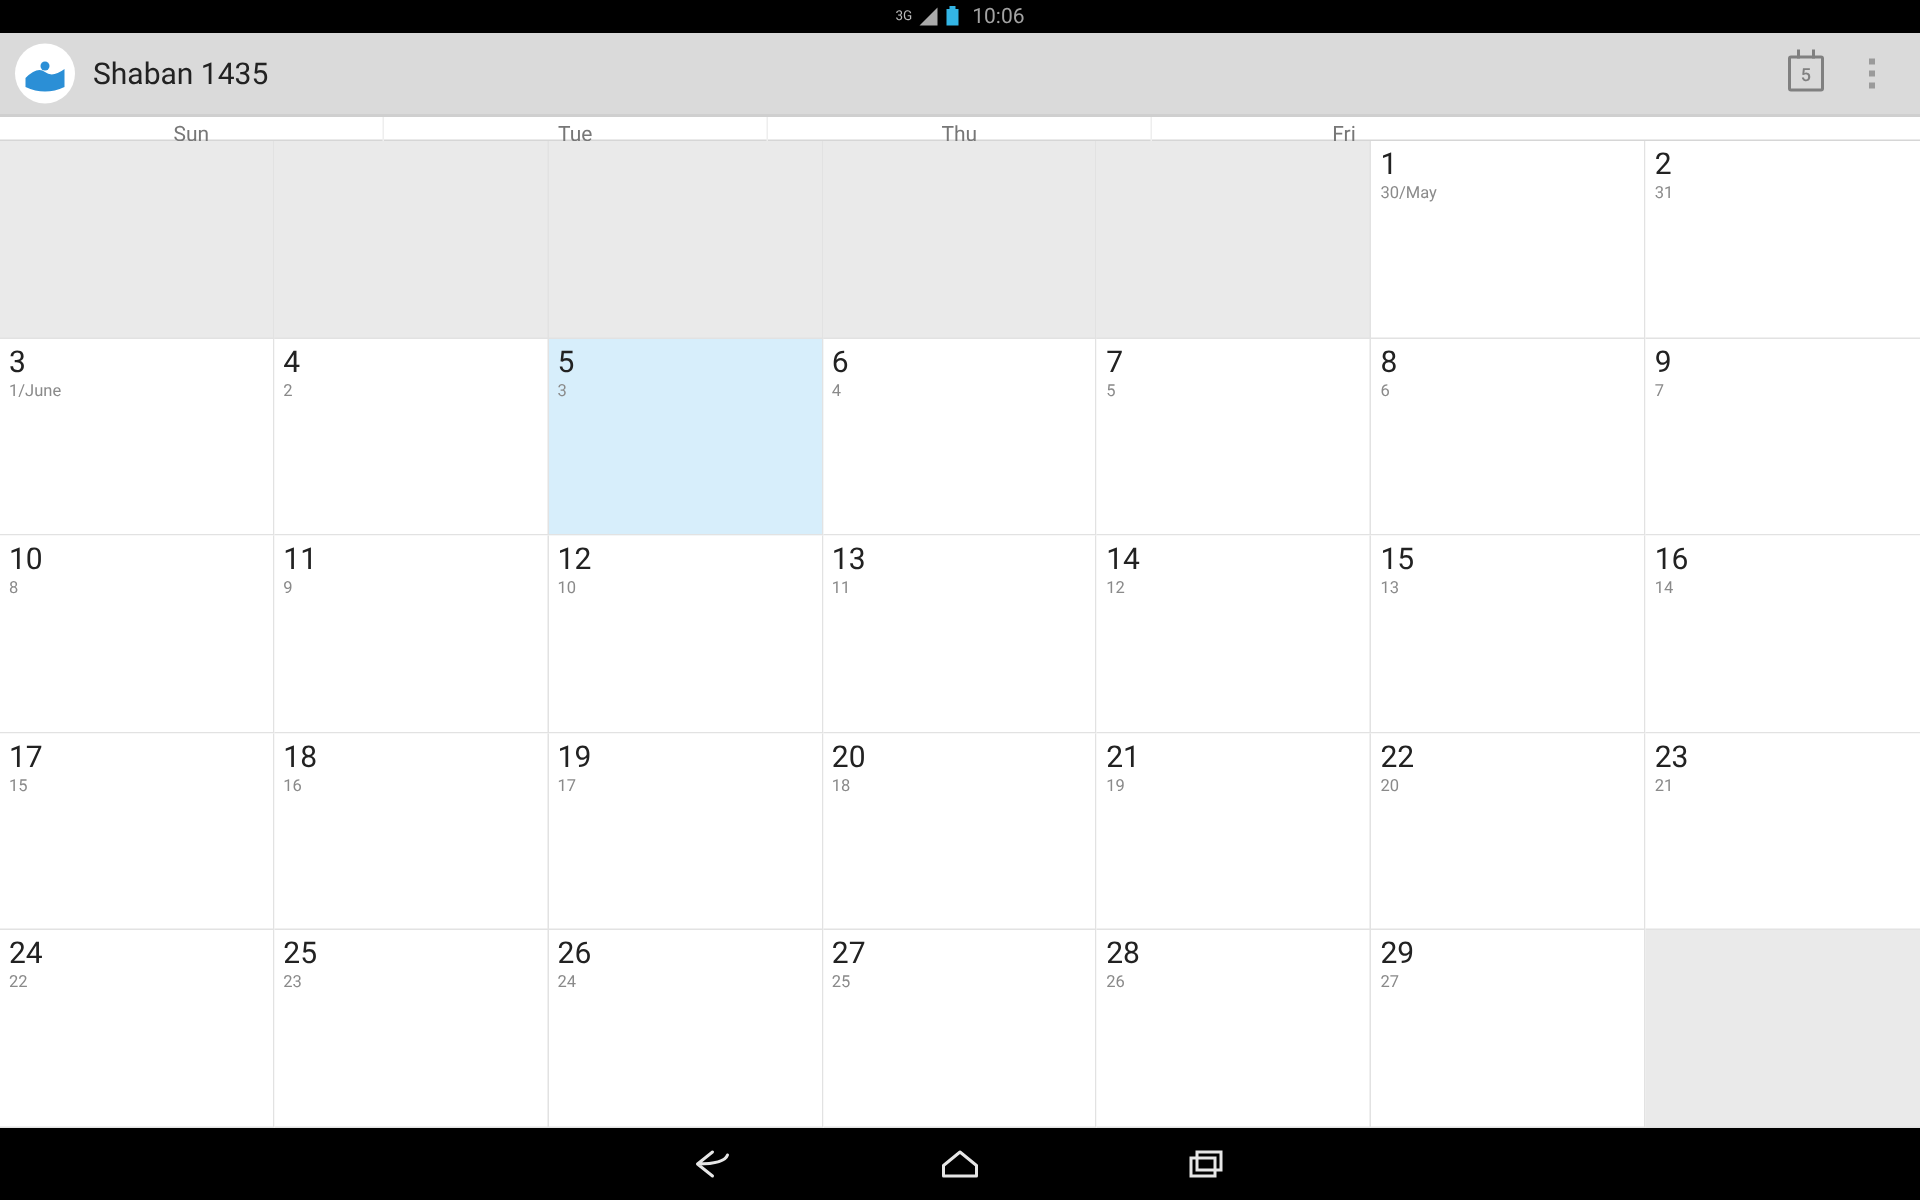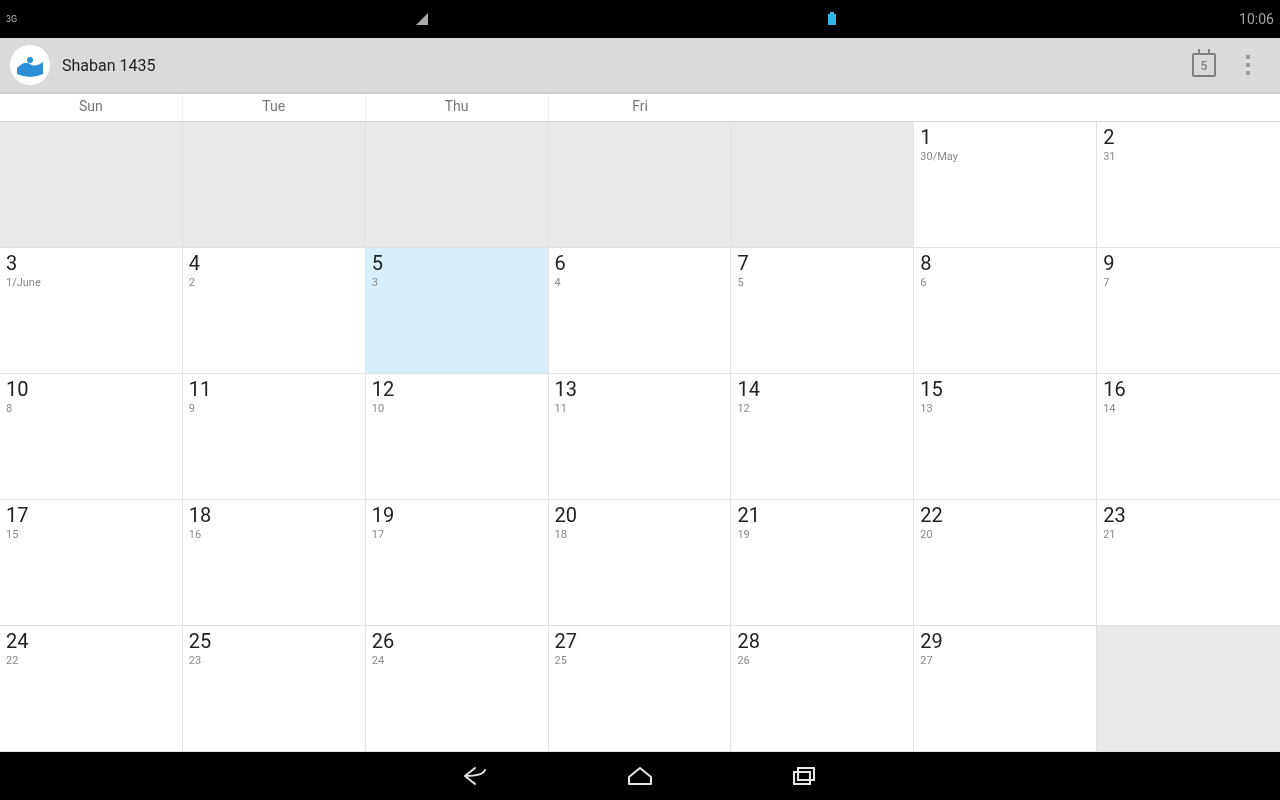--- a/index.html
+++ b/index.html
@@ -1,39 +1,39 @@
 <!DOCTYPE html>
 <html><head>
 <meta charset="utf-8">
 <style>
   * { box-sizing: border-box; margin: 0; padding: 0; }
   html, body { width: 1280px; height: 800px; font-family: Roboto, Arial, sans-serif; overflow: hidden; }
   body { display: flex; flex-direction: column; background: #000; }
 
   
-  .status-bar { height: 38px; background: #000; display: flex; justify-content: space-between; align-items: center; padding: 4px 6px; gap: 4px; color: #9e9e9e; font-size: 12px; }
+  .status-bar { height: 22px; background: #000; display: flex; justify-content: center; align-items: center; padding: 4px 6px; gap: 4px; color: #9e9e9e; font-size: 12px; }
   .status-bar .clock { color: #a3a3a3; font-size: 14px; margin-left: 4px; }
   .status-bar svg { display: block; }
 
   
   .action-bar { height: 56px; background: #dadada; display: flex; align-items: center; padding: 0 10px; border-bottom: 2px solid #cfcfcf; }
   .app-icon { width: 40px; height: 40px; border-radius: 50%; background: #fff; display: flex; align-items: center; justify-content: center; margin-right: 12px; }
-  .app-title { font-size: 16px; color: #222; font-weight: 400; }
+  .app-title { font-size: 20px; color: #222; font-weight: 400; }
   .action-spacer { flex: 1; }
   .action-bar .action-btn { width: 44px; height: 44px; display: flex; align-items: center; justify-content: center; cursor: pointer; }
   .today-icon { width: 24px; height: 24px; border: 2px solid #808080; border-radius: 2px; position: relative; display: flex; align-items: center; justify-content: center; }
   .today-icon::before, .today-icon::after { content: ""; position: absolute; top: -6px; width: 2px; height: 6px; background: #808080; }
   .today-icon::before { left: 4px; }
   .today-icon::after { right: 4px; }
   .today-icon span { font-size: 12px; color: #808080; font-weight: 500; line-height: 1; padding-top: 2px; }
   .overflow-dots { display: flex; flex-direction: column; gap: 4px; }
   .overflow-dots i { width: 4px; height: 4px; background: #9a9a9a; display: block; }
 
   
-  .week-header { height: 28px; background: #fff; display: grid; grid-template-columns: repeat(7, 1fr); border-bottom: 1px solid #d6d6d6; }
+  .week-header { height: 16px; background: #fff; display: grid; grid-template-columns: repeat(5, 1fr); border-bottom: 1px solid #d6d6d6; }
   .week-header div { text-align: center; font-size: 14px; color: #777; line-height: 24px; border-right: 1px solid #eee; }
   .week-header div:last-child { border-right: none; }
 
   
   .cal-grid { flex: 1; display: grid; grid-template-columns: repeat(7, 1fr); grid-template-rows: repeat(5, 1fr); background: #fff; }
   .cell { border-right: 1px solid #e2e2e2; border-bottom: 1px solid #e2e2e2; padding: 4px 6px; background: #fff; cursor: pointer; position: relative; }
   .cell.blank { background: #eaeaea; }
   .cell.today { background: #d7eefb; }
   .cell:nth-child(7n) { border-right: none; }
   .cell .pri { font-size: 20px; color: #222; font-weight: 400; line-height: 1.1; }

